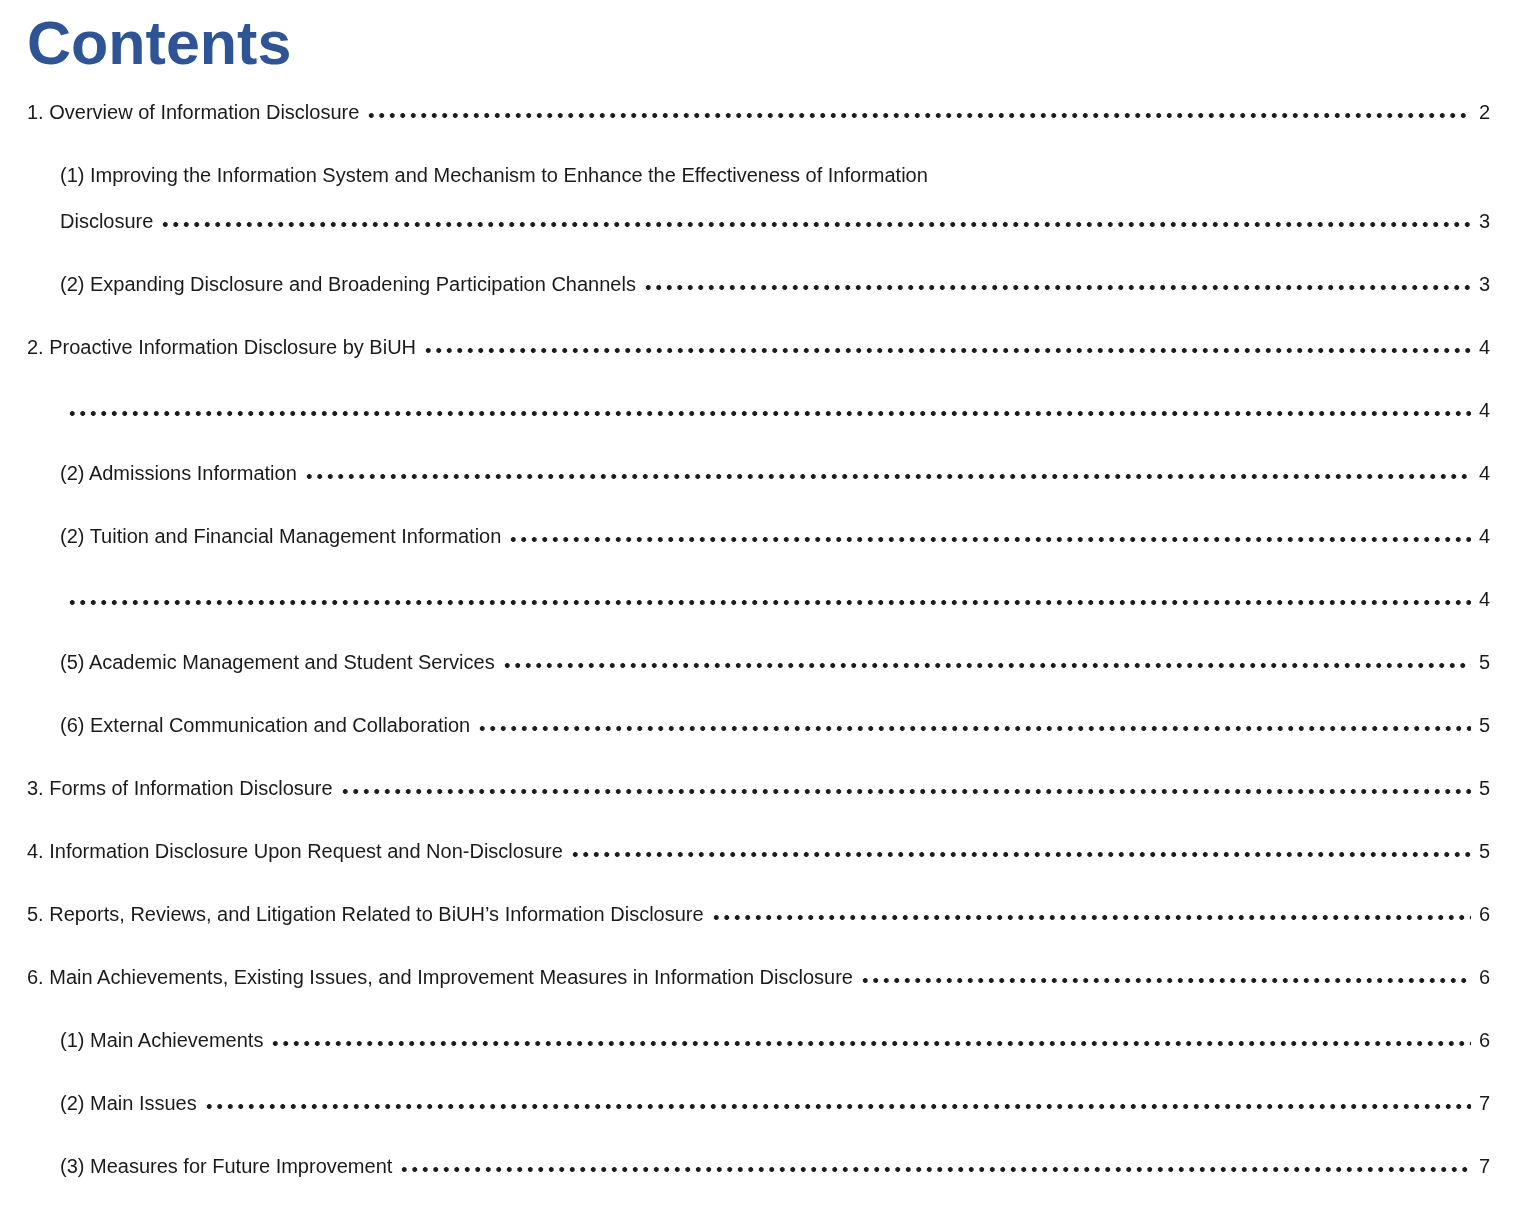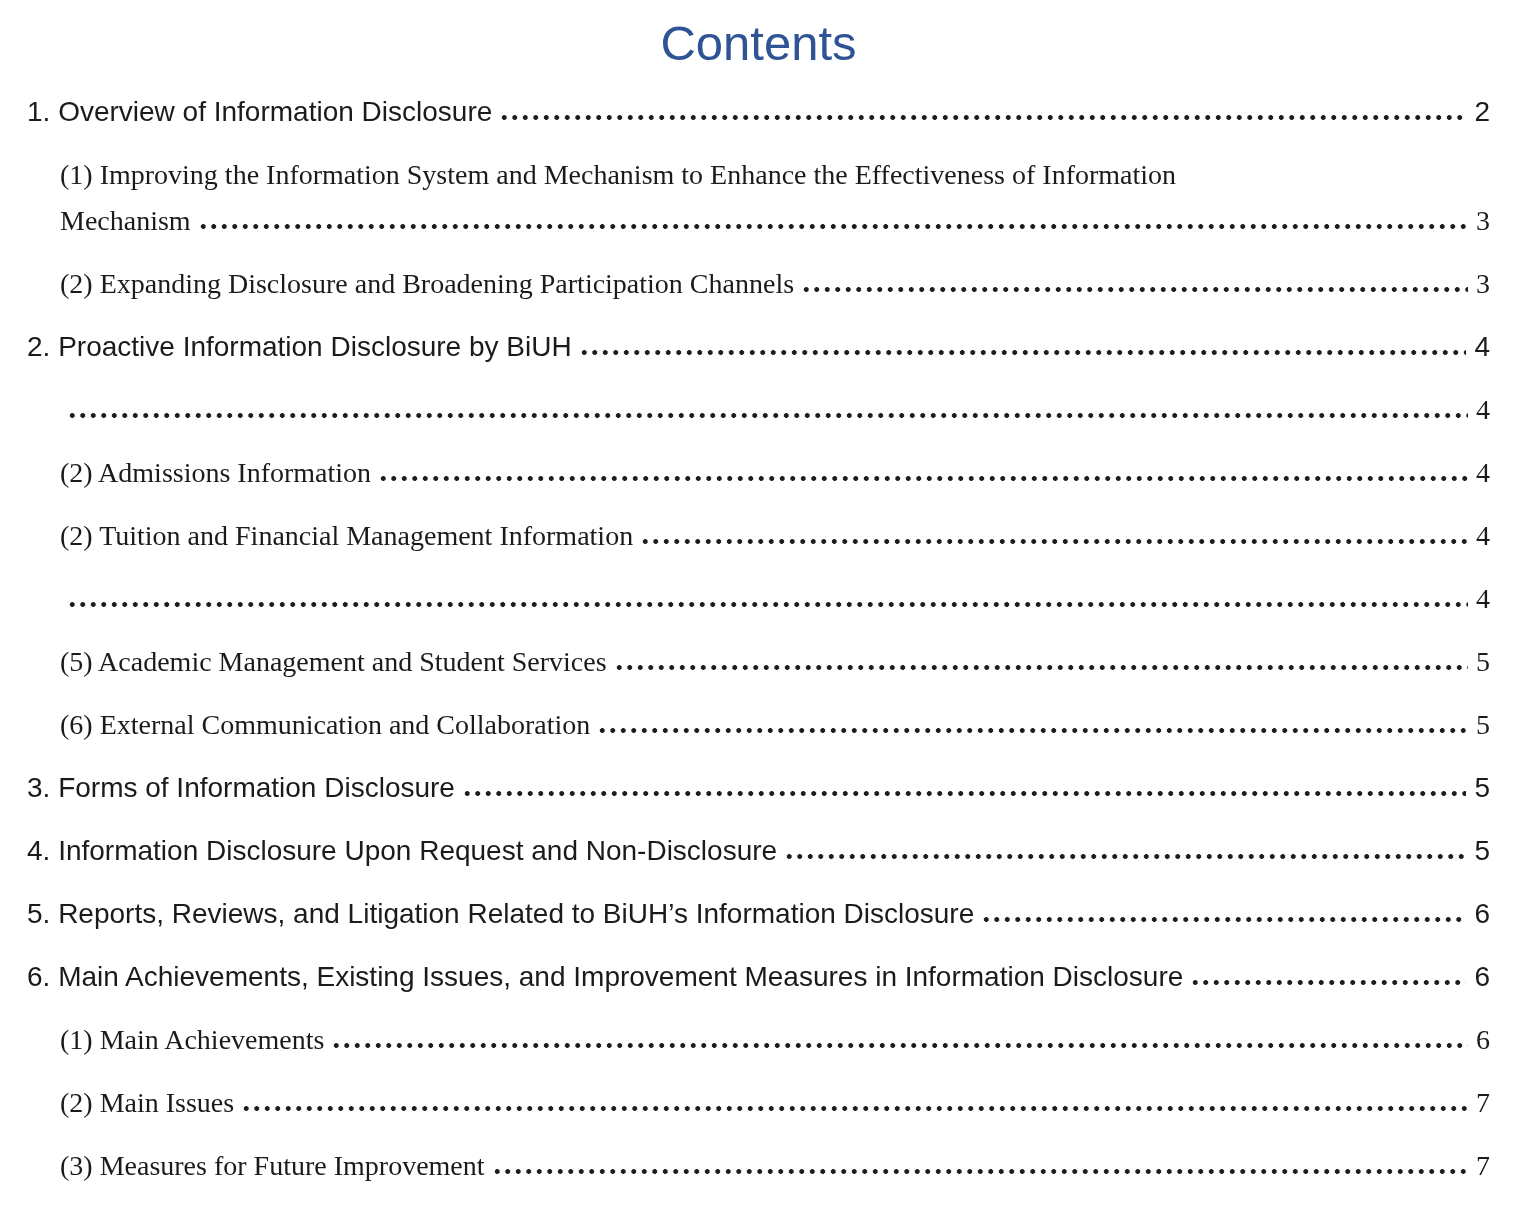--- a/index.html
+++ b/index.html
@@ -11,39 +11,38 @@
     overflow: hidden;
     font-family: "Liberation Sans", sans-serif;
     color: #1b1b1b;
   }
   .page {
     width: 1531px;
     height: 1227px;
     padding: 14px 41px 0 27px;
   }
   .contents-title {
-    font-size: 49px;
+    font-size: 61px;
     line-height: 58px;
-    font-weight: 400;
+    font-weight: 700;
     color: #2F5496;
     margin: 0 0 17px 0;
-    text-align: center;
   }
   .toc {
-    font-size: 28px;
+    font-size: 20px;
   }
   .toc-entry { margin-bottom: 17px; }
   .toc-row {
     display: flex;
     align-items: baseline;
     line-height: 46px;
   }
   .toc-text { white-space: nowrap; }
   .lvl2 .toc-text, .lvl2 .wrap-line1 { }
-  .lvl2 { padding-left: 33px; font-family: Liberation Serif, serif; }
+  .lvl2 { padding-left: 33px; }
   .wrap-line1 {
     line-height: 46px;
     white-space: nowrap;
   }
   .leader {
     flex: 1 1 auto;
     min-width: 24px;
     height: 8px;
     margin-left: 7px;
     margin-right: 2px;
@@ -69,21 +68,21 @@
 
     <div class="toc-entry toc-row lvl1">
       <span class="toc-text">1. Overview of Information Disclosure</span>
       <span class="leader"></span>
       <span class="toc-page">2</span>
     </div>
 
     <div class="toc-entry lvl2">
       <div class="wrap-line1">(1) Improving the Information System and Mechanism to Enhance the Effectiveness of Information</div>
       <div class="toc-row">
-        <span class="toc-text">Mechanism</span>
+        <span class="toc-text">Disclosure</span>
         <span class="leader"></span>
         <span class="toc-page">3</span>
       </div>
     </div>
 
     <div class="toc-entry toc-row lvl2">
       <span class="toc-text">(2) Expanding Disclosure and Broadening Participation Channels</span>
       <span class="leader"></span>
       <span class="toc-page">3</span>
     </div>

